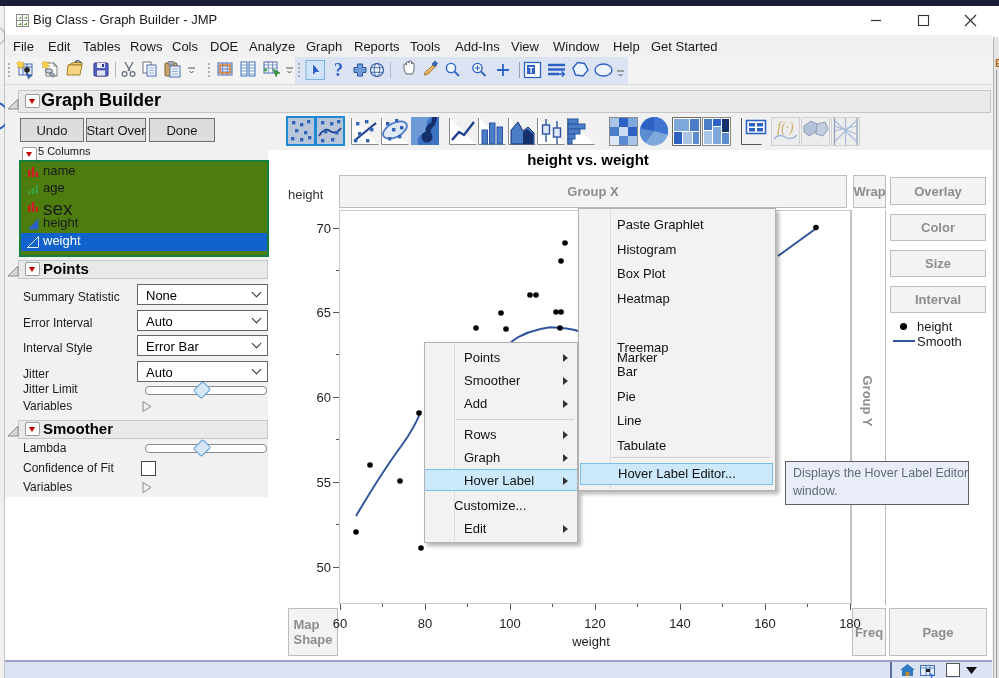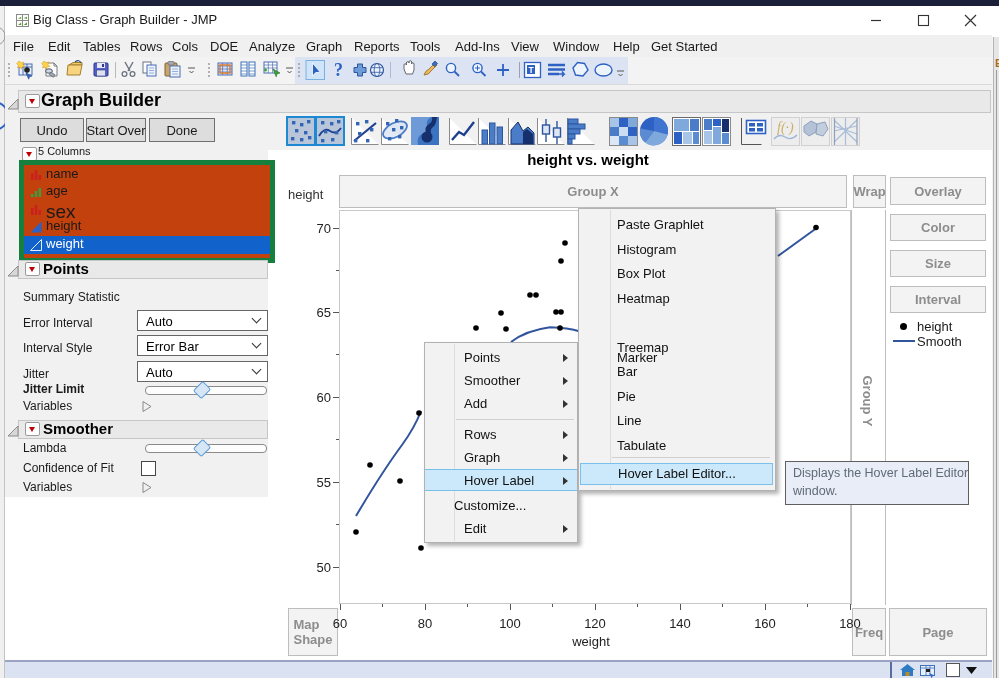--- a/index.html
+++ b/index.html
@@ -315,21 +315,21 @@
   <svg class="abs" style="left:2px;top:92px;" width="12" height="12">
       <path d="M1 11 L11 11 L11 1 Z" fill="#d8d8d8" stroke="#8a8a8a" stroke-width="1"></path>
     </svg>
   <div class="rtbtn" style="left:20px;top:88px;"></div>
   <div class="abs" style="left:36px;top:84px;font-size:18px;font-weight:bold;color:#000;">Graph Builder</div>
   <div class="btn" style="left:15px;top:112px;width:62px;height:22px;">Undo</div>
   <div class="btn" style="left:81px;top:112px;width:58px;height:22px;">Start Over</div>
   <div class="btn" style="left:144px;top:112px;width:64px;height:22px;">Done</div>
   <div class="rtbtn" style="left:17px;top:141px;"></div>
   <div class="abs" style="left:33px;top:139px;font-size:11px;color:#1a1a1a;">5 Columns</div>
-  <div class="abs" style="left:14px;top:154px;width:246px;height:93px;background:#c2410c;border:5px solid #15803d;">
+  <div class="abs" style="left:14px;top:154px;width:246px;height:93px;background:#4d7c0f;border:2px solid #15803d;">
     <svg class="abs" style="left:6px;top:3.5px;" width="12" height="12">
         <path d="M1 11 v-7 h2.5 v7 z M4.8 11 v-10 h2.5 v10 z M8.6 11 v-5 h2.5 v5 z" fill="#cc1f1f"></path>
       </svg>
     <div class="abs" style="left:22px;top:1px;font-size:13px;color:#1a1a1a;">name</div>
     <svg class="abs" style="left:6px;top:21px;" width="12" height="12">
         <path d="M1 11 v-3 h2.5 v3 z M4.8 11 v-6 h2.5 v6 z M8.6 11 v-9 h2.5 v9 z" fill="#3f9c3f"></path>
       </svg>
     <div class="abs" style="left:22px;top:18.4px;font-size:13px;color:#1a1a1a;">age</div>
     <svg class="abs" style="left:6px;top:38.5px;" width="12" height="12">
         <path d="M1 11 v-7 h2.5 v7 z M4.8 11 v-10 h2.5 v10 z M8.6 11 v-5 h2.5 v5 z" fill="#cc1f1f"></path>
@@ -346,33 +346,36 @@
     <div class="abs" style="left:22px;top:70.6px;font-size:13px;color:#fff;">weight</div>
   </div>
 
   <div class="hdrbar" style="left:13px;top:254px;width:248px;height:17px;"></div>
   <svg class="abs" style="left:2px;top:259px;" width="12" height="12">
       <path d="M1 11 L11 11 L11 1 Z" fill="#d8d8d8" stroke="#8a8a8a" stroke-width="1"></path>
     </svg>
   <div class="rtbtn" style="left:20px;top:256px;"></div>
   <div class="abs" style="left:38px;top:254px;font-size:15px;font-weight:bold;color:#000;">Points</div>
   <div class="plabel" style="top:284px;">Summary Statistic</div>
+  <div class="dd" style="top:278px;">
+      <span>None</span>
+    </div>
   <div class="plabel" style="top:310px;">Error Interval</div>
   <div class="dd" style="top:304px;">
       <span>Auto</span>
     </div>
   <div class="plabel" style="top:335px;">Interval Style</div>
   <div class="dd" style="top:329px;">
       <span>Error Bar</span>
     </div>
   <div class="plabel" style="top:361px;">Jitter</div>
   <div class="dd" style="top:355px;">
       <span>Auto</span>
     </div>
-  <div class="plabel" style="top:376px;font-weight:bold;">Jitter Limit</div>
+  <div class="plabel" style="top:376px;">Jitter Limit</div>
   <div class="slider" style="left:140px;top:380px;width:120px;"></div>
   <div class="sthumb" style="left:191px;top:377px;"></div>
   <div class="plabel" style="top:393px;">Variables</div>
   <svg class="abs" style="left:136px;top:394px;" width="12" height="13">
       <path d="M2 1.5 L10 6.5 L2 11.5 Z" fill="#f0f0f0" stroke="#8a8a8a"></path>
     </svg>
 
   <div class="hdrbar" style="left:13px;top:414px;width:248px;height:17px;"></div>
   <svg class="abs" style="left:2px;top:419px;" width="12" height="12">
       <path d="M1 11 L11 11 L11 1 Z" fill="#d8d8d8" stroke="#8a8a8a" stroke-width="1"></path>

